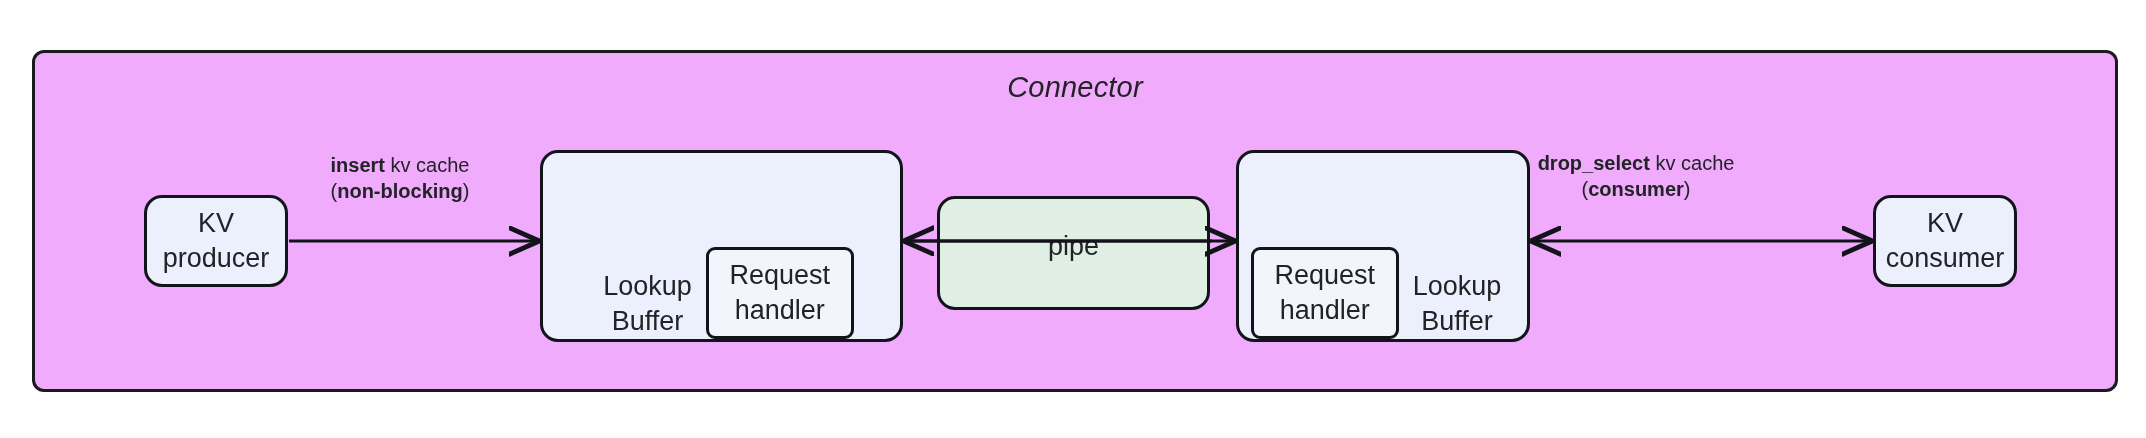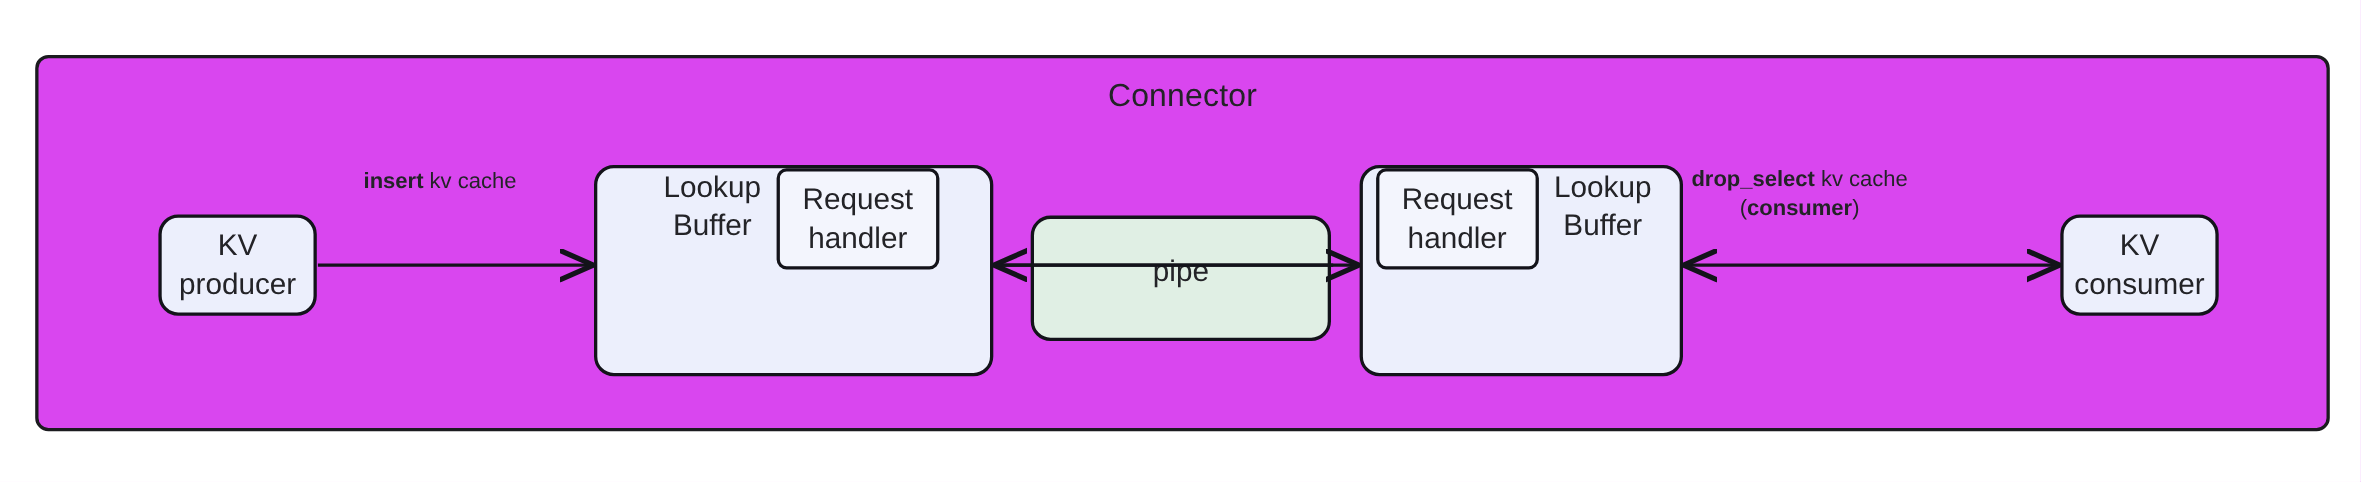--- a/index.html
+++ b/index.html
@@ -20,23 +20,24 @@
   }
 
   
   .connector-box {
     position: absolute;
     left: 32px;
     top: 50px;
     width: 2086px;
     height: 342px;
     box-sizing: border-box;
-    background: #d946ef;
+    background: #f0abfc;
     border: 3px solid #1b1b1f;
     border-radius: 12px;
+    font-style: italic;
   }
   .connector-title {
     position: absolute;
     left: 0;
     top: 18px;
     width: 100%;
     text-align: center;
     font-size: 29px;
     color: #232327;
     letter-spacing: 0.2px;
@@ -90,21 +91,21 @@
     left: 1236px;
     top: 150px;
     width: 294px;
     height: 192px;
     z-index: 4;
   }
   .lb-inner-row {
     position: absolute;
     left: 0; top: 0; right: 0; bottom: 0;
     display: flex;
-    align-items: flex-start;
+    align-items: flex-end;
     justify-content: center;
     gap: 0px;
   }
   .lb-label {
     font-size: 27px;
     color: #232327;
     line-height: 1.3;
     text-align: center;
     white-space: pre-line;
     padding: 0 14px;
@@ -238,20 +239,23 @@
 
   <div class="node node-blue kv-consumer">
     <span style="white-space: pre-line;">KV
 consumer</span>
   </div>
 
   <div class="edge-label label-insert">
     <div>
       <b>insert</b><span> kv cache</span>
     </div>
+    <div>
+      <span>(</span><b>non-blocking</b><span>)</span>
+    </div>
   </div>
 
   <div class="edge-label label-drop">
     <div>
       <b>drop_select</b><span> kv cache</span>
     </div>
     <div>
       <span>(</span><b>consumer</b><span>)</span>
     </div>
   </div>

